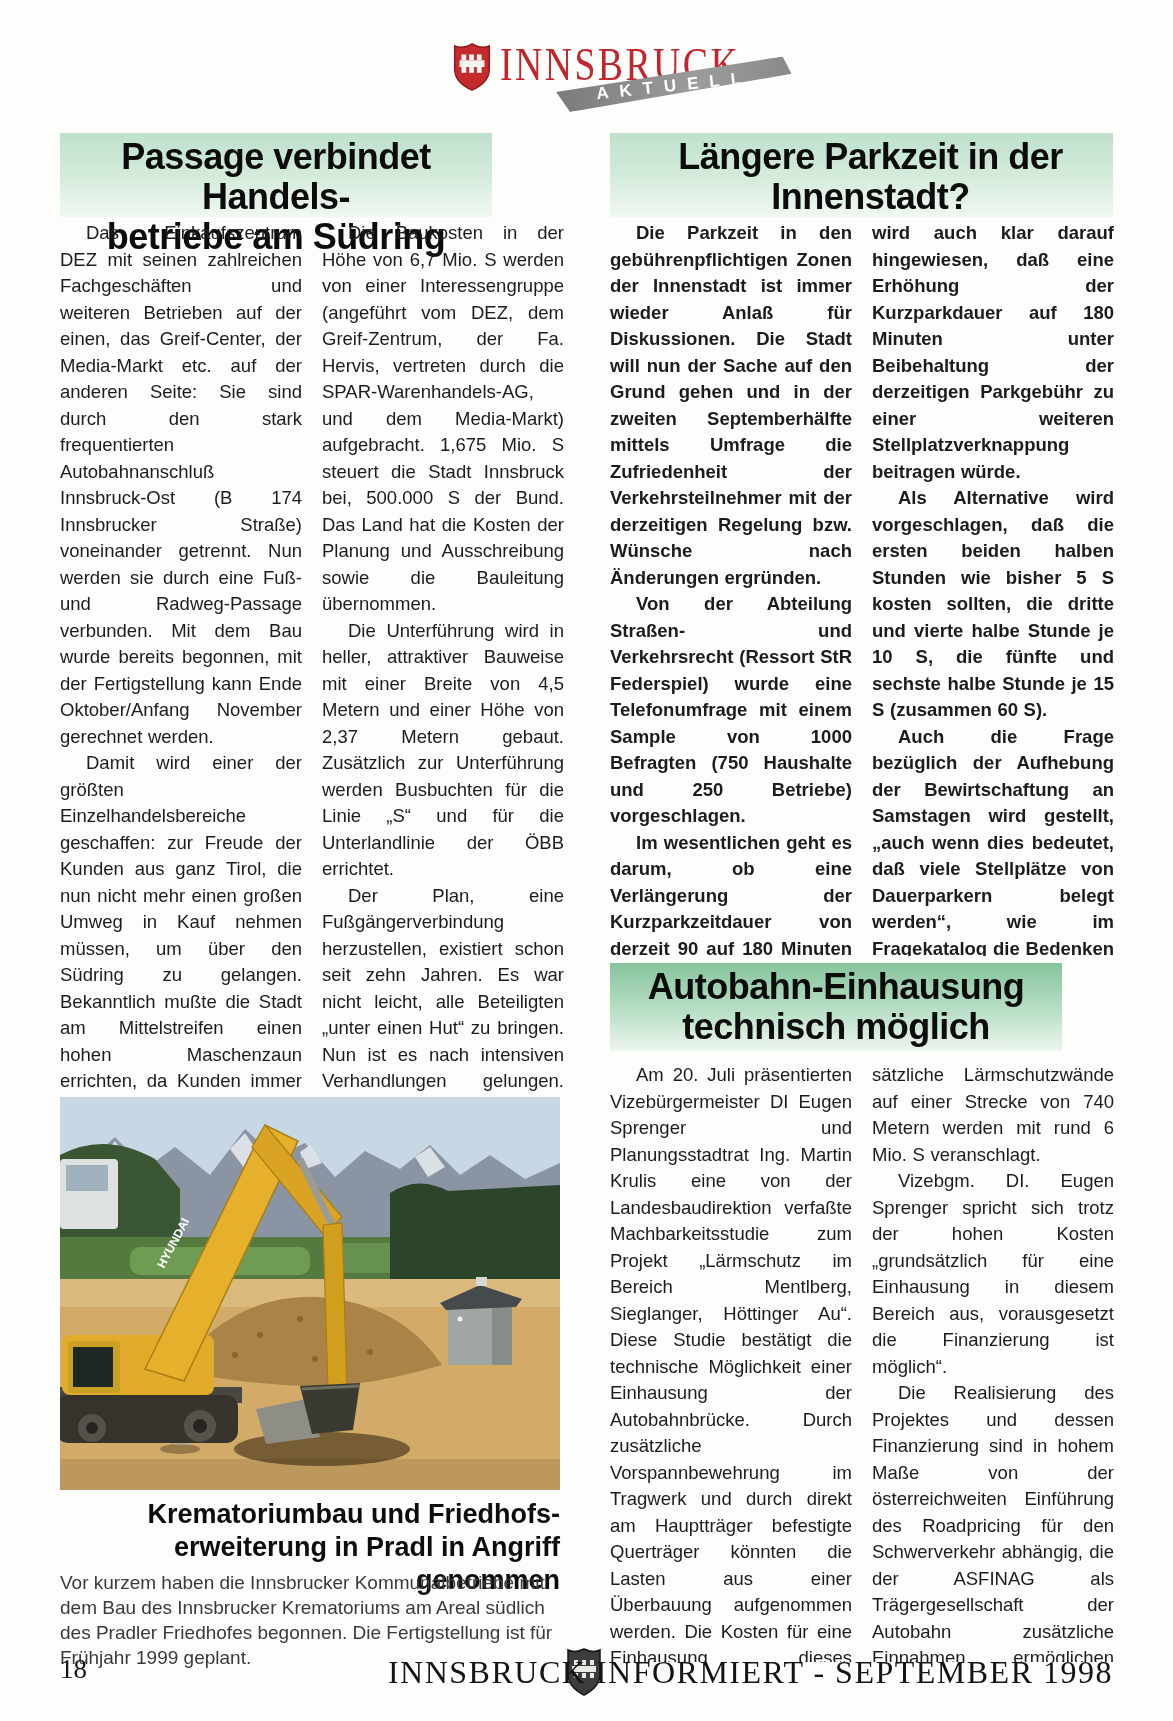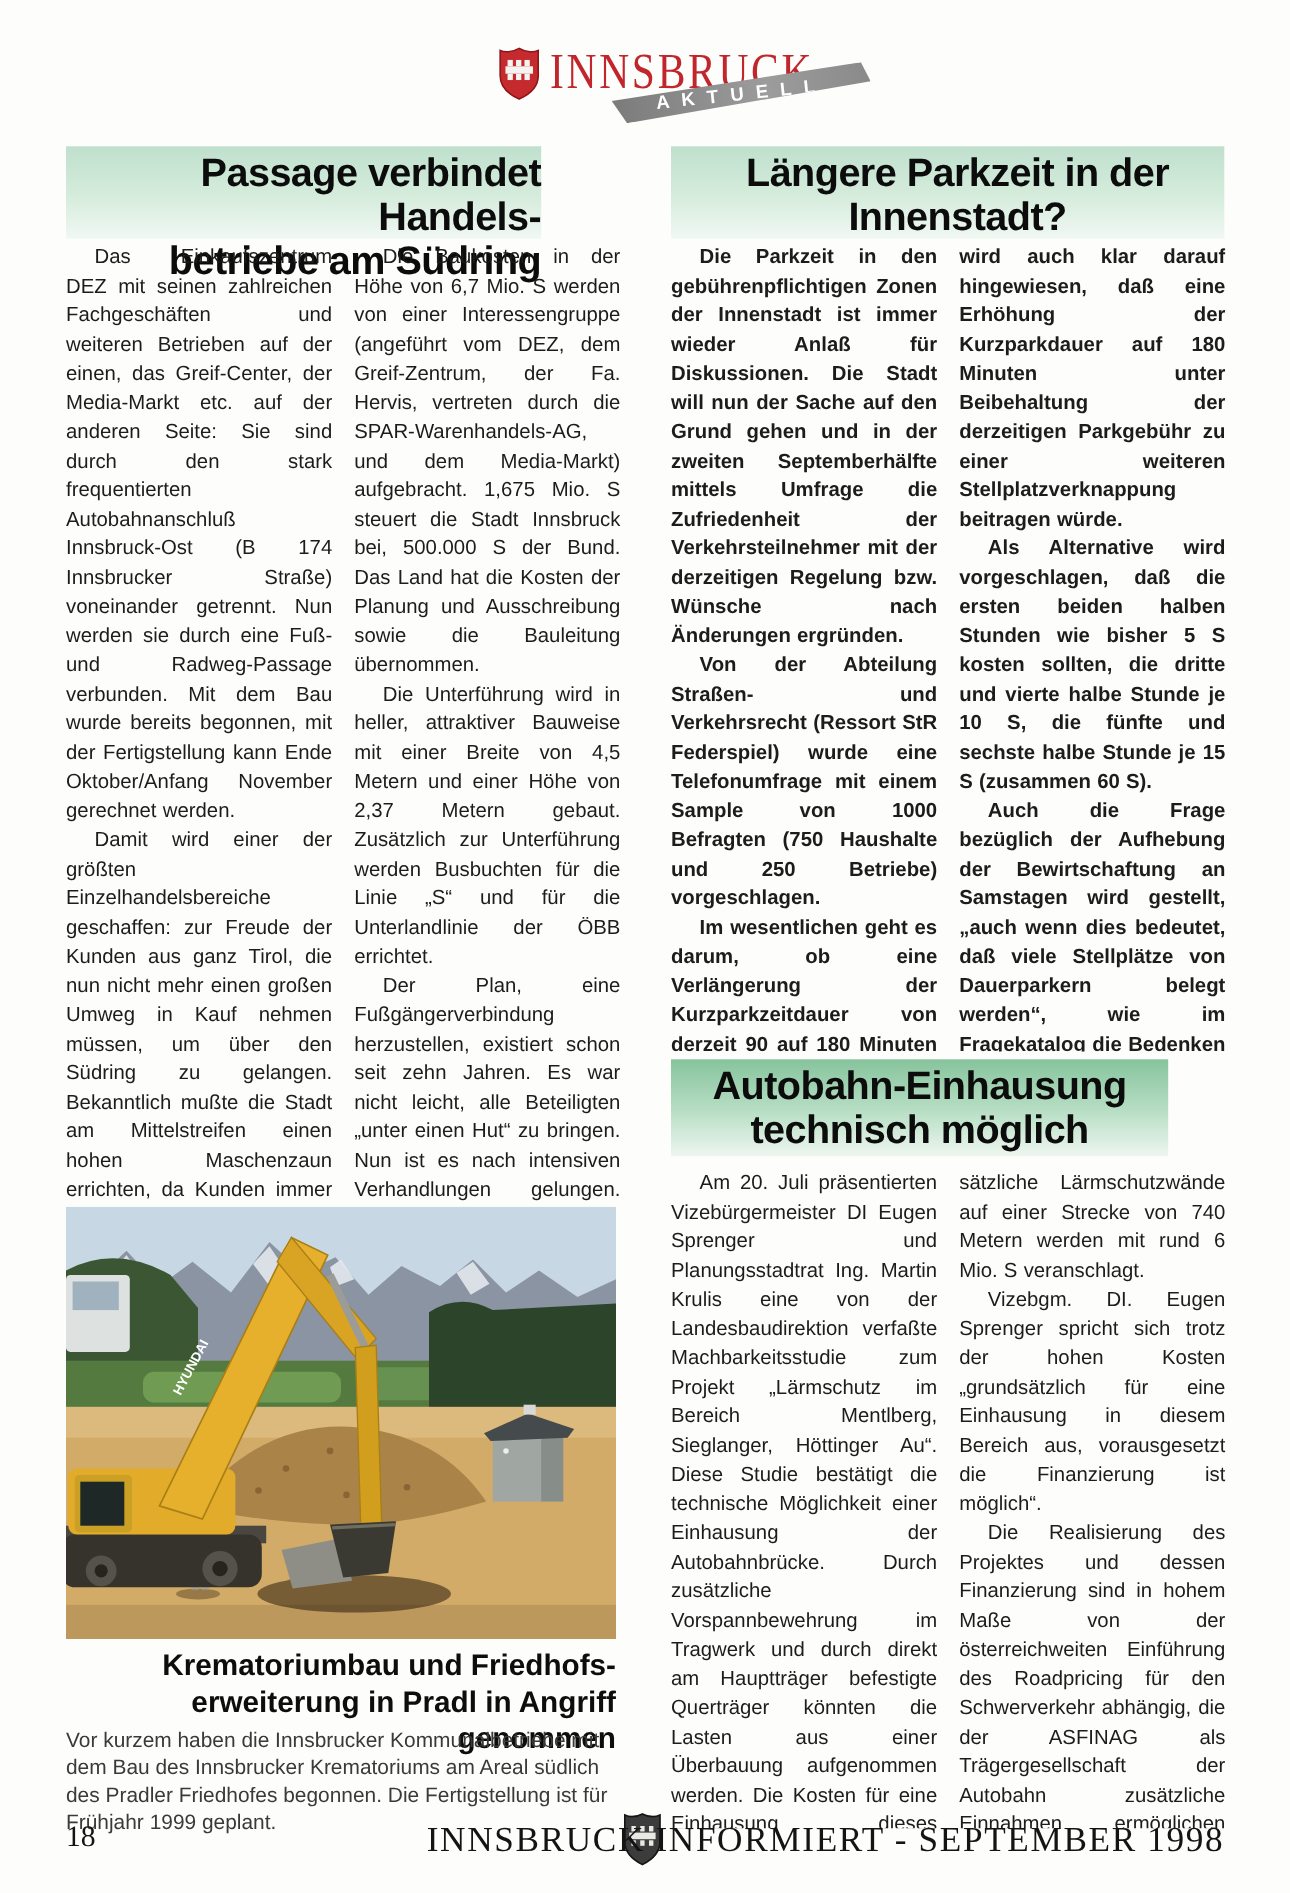--- a/index.html
+++ b/index.html
@@ -29,21 +29,21 @@
     transform:translateY(1px);
   }
   
   .art-head{
     position:absolute;text-align:center;font-weight:bold;color:#0c0c0c;
     font-size:36px;line-height:40px;letter-spacing:-.5px;
     padding-top:4px;box-sizing:border-box;
   }
   .art-head.light{background:linear-gradient(180deg,#bfe0cd,#d6ecdd 55%,#f0f8f2);}
   .art-head.dark{background:linear-gradient(180deg,#86c49c,#b9dfc6 55%,#eef6ef);}
-  #passage-head{left:60px;top:133px;width:432px;height:84px;text-align:right;}
+  #passage-head{left:60px;top:133px;width:432px;height:84px;}
   #parkzeit-head{left:610px;top:133px;width:503px;height:84px;padding-left:18px;}
   #autobahn-head{left:610px;top:963px;width:452px;height:88px;}
   
   .cols{position:absolute;display:flex;gap:20px;overflow:hidden;}
   .col{width:248px;box-sizing:border-box;}
   .col p{
     margin:0;font-size:18.5px;line-height:26.5px;text-align:justify;
     hyphens:auto;-webkit-hyphens:auto;word-spacing:.5px;
   }
   .col p.indent{text-indent:26px;}

